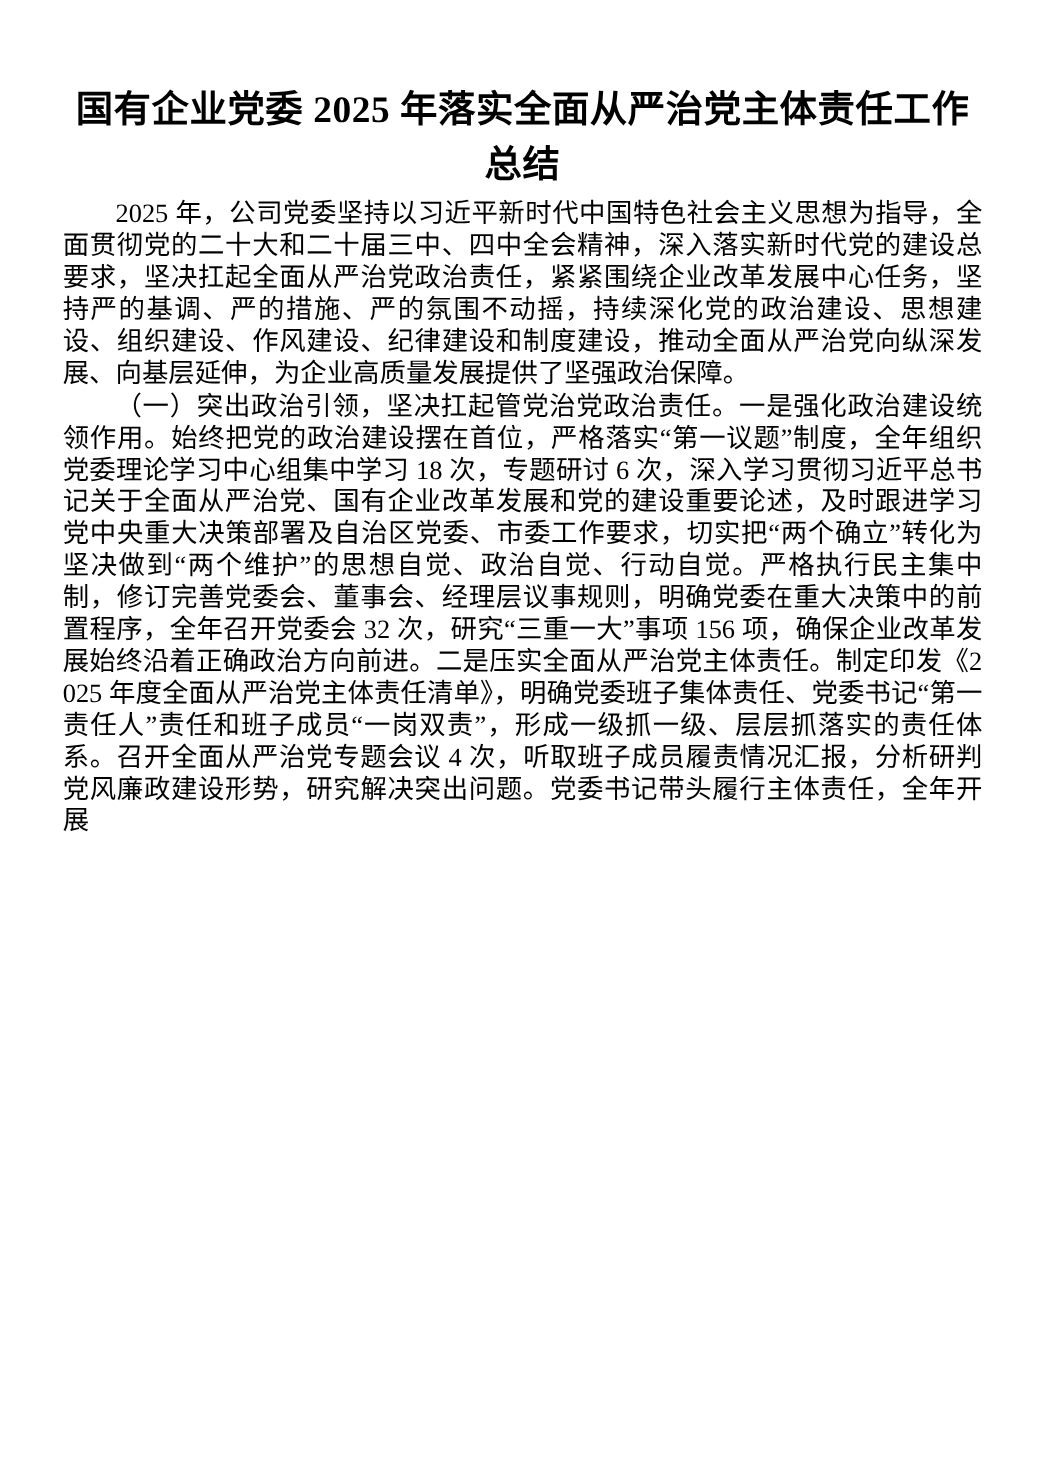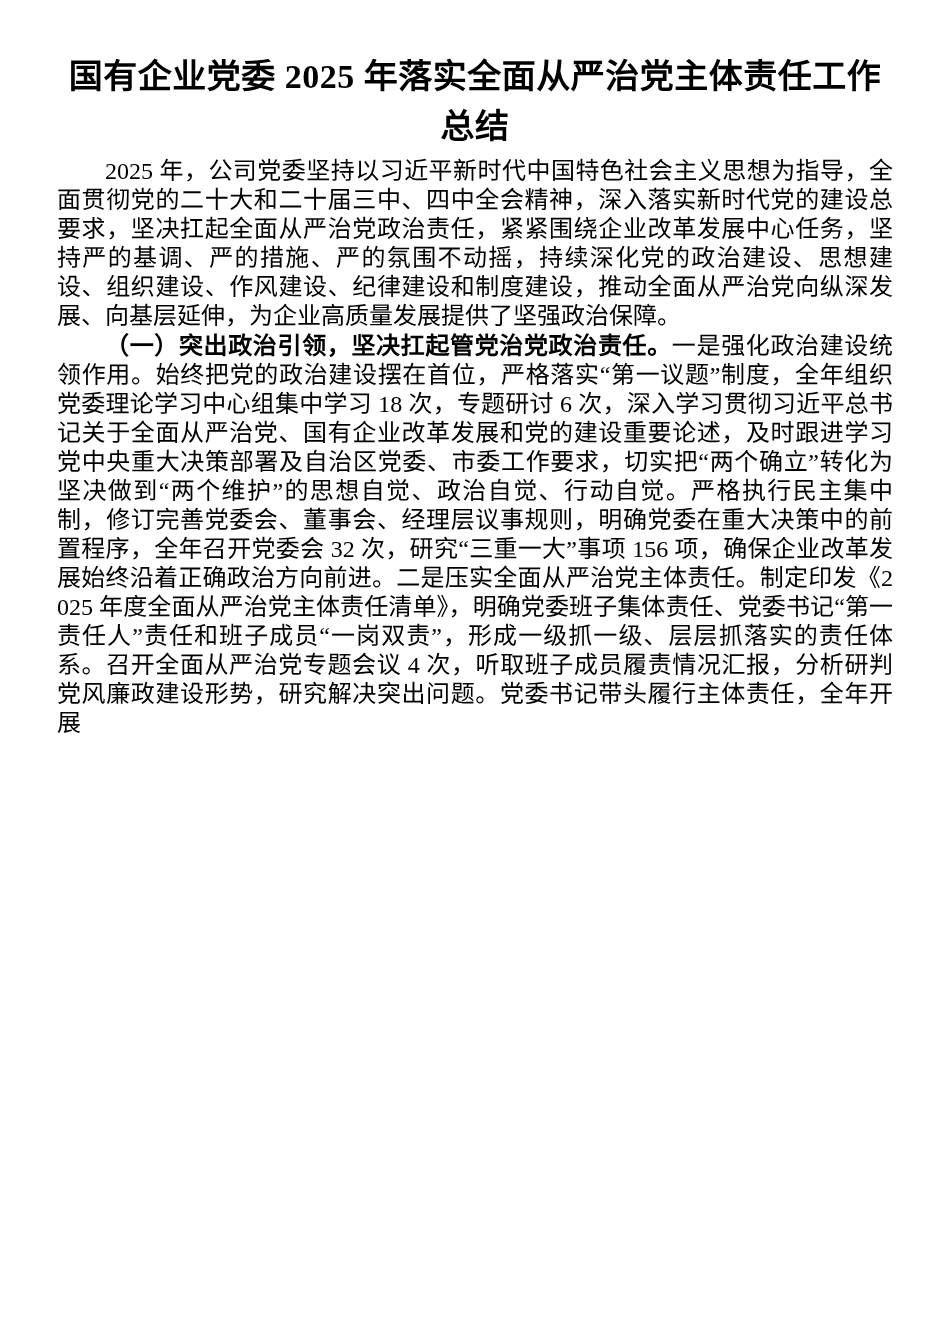--- a/index.html
+++ b/index.html
@@ -11,21 +11,21 @@
     width: 950px;
     height: 1344px;
     overflow: hidden;
     color: #000000;
     font-family: "Liberation Serif", "DejaVu Serif", serif;
   }
   .page {
     box-sizing: border-box;
     width: 950px;
     height: 1344px;
-    padding: 52px 57px 0 57px;
+    padding: 76px 57px 0 57px;
     background: #ffffff;
   }
   .doc-title {
     margin: 0 0 5px 0;
     font-size: 34px;
     line-height: 50px;
     font-weight: bold;
     text-align: center;
     letter-spacing: 0.5px;
     font-family: "Liberation Serif", "DejaVu Serif", serif;
@@ -41,21 +41,21 @@
   }
   .section-heading {
     margin: 0;
     font-size: 24px;
     line-height: 49.6px;
     font-weight: normal;
     text-indent: 2em;
     font-family: "Liberation Sans", "DejaVu Sans", sans-serif;
   }
   .lead-bold {
-    font-weight: bold;
+    font-weight: normal;
     font-family: "Liberation Sans", "DejaVu Sans", sans-serif;
   }
 </style>
 </head>
 <body>
 
 <div class="page">
 
   <h1 class="doc-title">国有企业党委 2025 年落实全面从严治党主体责任工作总结</h1>
 

